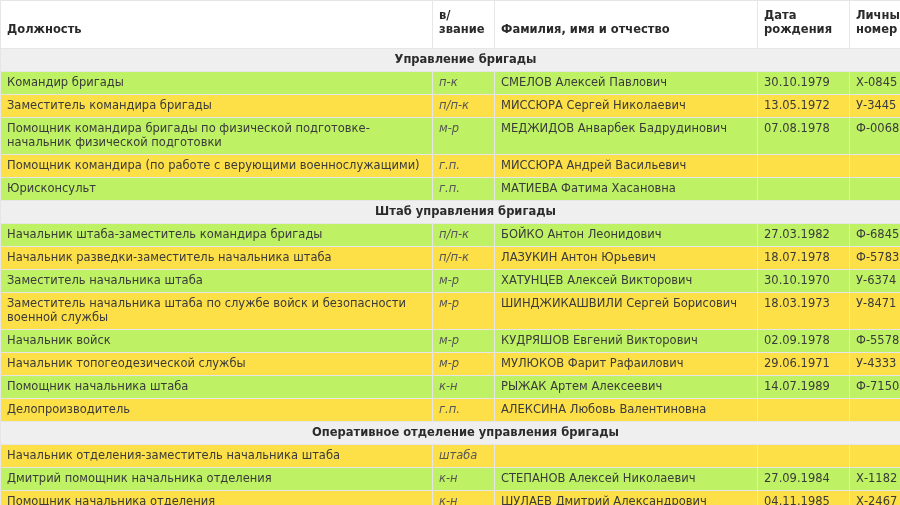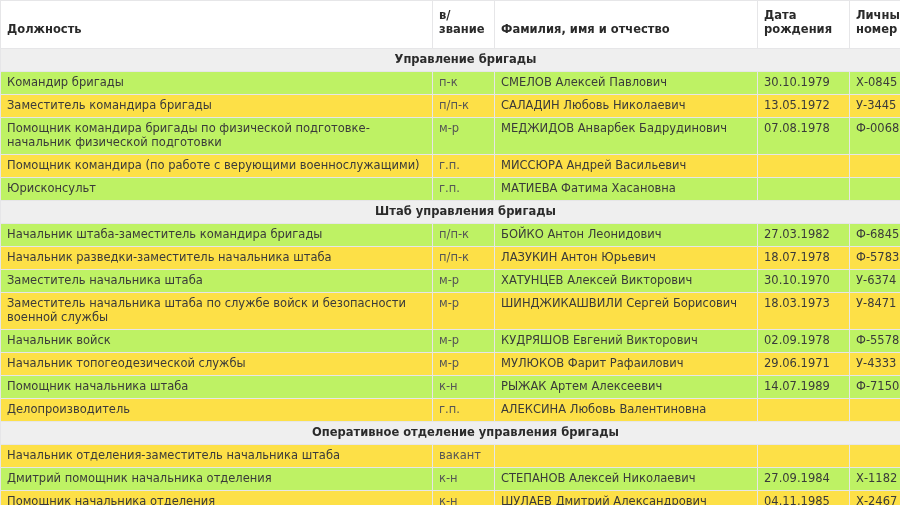--- a/index.html
+++ b/index.html
@@ -7,21 +7,21 @@
     table { border-collapse: collapse; table-layout: fixed; width: 930px; font-size: 11.5px; }
     col.c1 { width: 432px; } col.c2 { width: 62px; } col.c3 { width: 263px; } col.c4 { width: 92px; } col.c5 { width: 81px; }
     th, td { border: 1px solid #e6e6e8; padding: 3px 6px; vertical-align: top; line-height: 14px; text-align: left; overflow: hidden; }
     thead th { font-weight: bold; color: #2a2a2a; background: #ffffff; vertical-align: bottom; height: 32px; padding-bottom: 12px; font-size: 11.5px; }
     tr.section td { background: #efefef; font-weight: bold; color: #2b2b2b; text-align: center; height: 16px; }
     tr.row td { height: 16px; }
     tr.row.alt td { background: #fde047; }
     tr.row.plain td { background: #bef264; }
     tr.row.tall td { height: 30px; }
     td.name { color: #3a3a3a; margin-left: 39px; }
-    td.rank { color: #555; }
+    td.rank { color: #555; font-style: italic; }
   </style>
 </head>
 <body>
 
 <table>
   <colgroup>
       <col class="c1">
       <col class="c2">
       <col class="c3">
       <col class="c4">
@@ -43,21 +43,21 @@
       <tr class="row plain">
         <td class="">Командир бригады</td>
         <td class="rank">п-к</td>
         <td class="name">СМЕЛОВ Алексей Павлович</td>
         <td class="">30.10.1979</td>
         <td class="">Х-0845</td>
       </tr>
       <tr class="row alt">
         <td class="">Заместитель командира бригады</td>
         <td class="rank">п/п-к</td>
-        <td class="name">САЛАДИН Любовь Николаевич</td>
+        <td class="name">МИССЮРА Сергей Николаевич</td>
         <td class="">13.05.1972</td>
         <td class="">У-3445</td>
       </tr>
       <tr class="row plain tall">
         <td class="">Помощник командира бригады по физической подготовке-начальник физической подготовки</td>
         <td class="rank">м-р</td>
         <td class="name">МЕДЖИДОВ Анварбек Бадрудинович</td>
         <td class="">07.08.1978</td>
         <td class="">Ф-0068</td>
       </tr>
@@ -132,21 +132,21 @@
         <td class="rank">г.п.</td>
         <td class="name">АЛЕКСИНА Любовь Валентиновна</td>
         <td class=""></td>
         <td class=""></td>
       </tr>
       <tr class="section">
         <td colspan="5">Оперативное отделение управления бригады</td>
       </tr>
       <tr class="row alt">
         <td class="">Начальник отделения-заместитель начальника штаба</td>
-        <td class="rank">вакант</td>
+        <td class="rank">штаба</td>
         <td class="name"></td>
         <td class=""></td>
         <td class=""></td>
       </tr>
       <tr class="row plain">
         <td class="">Дмитрий помощник начальника отделения</td>
         <td class="rank">к-н</td>
         <td class="name">СТЕПАНОВ Алексей Николаевич</td>
         <td class="">27.09.1984</td>
         <td class="">Х-1182</td>

